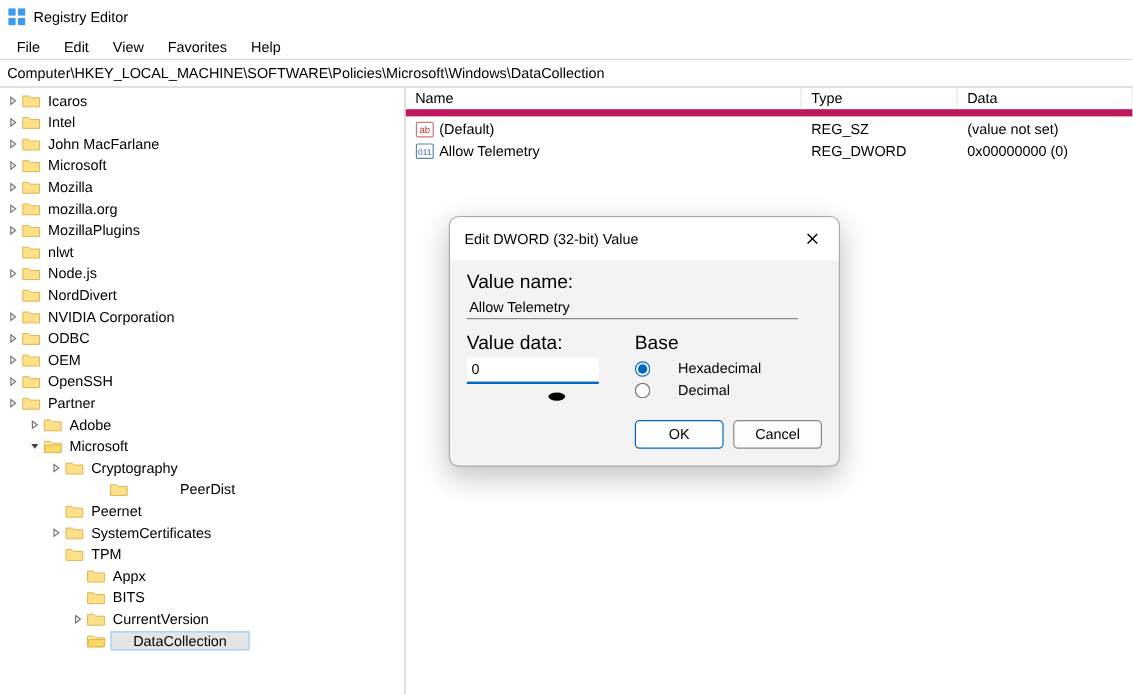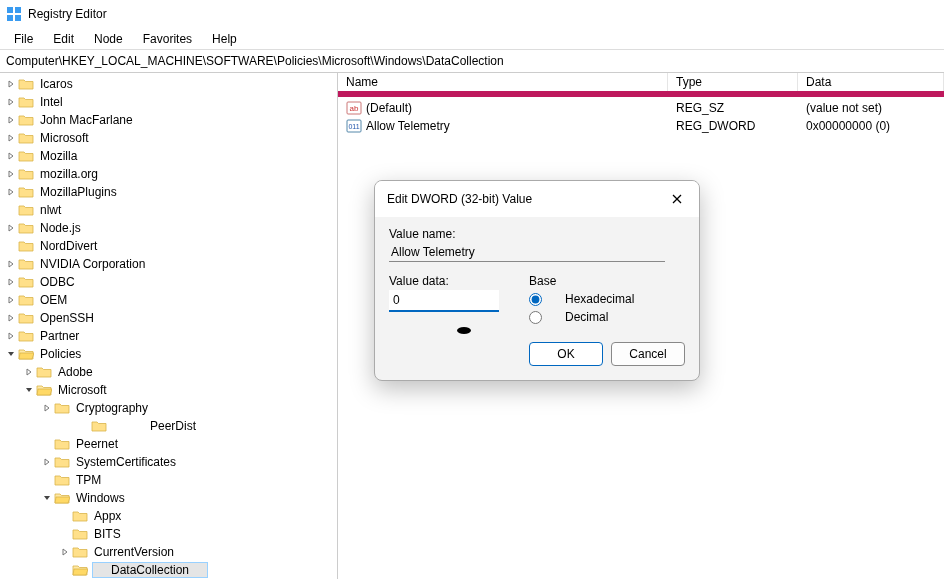--- a/index.html
+++ b/index.html
@@ -137,21 +137,21 @@
   .dialog-close {
     width: 20px; height: 20px;
     display: inline-flex;
     align-items: center; justify-content: center;
     cursor: default;
   }
   .dialog-body {
     padding: 10px 14px 6px 14px;
   }
   .dlg-label {
-    font-size: 12px;
+    font-size: 16px;
     margin-bottom: 2px;
   }
   .dlg-readonly {
     border: none;
     border-bottom: 1px solid #888;
     background: transparent;
     width: 276px;
     font-size: 12px;
     padding: 2px 2px;
     margin-bottom: 12px;
@@ -225,21 +225,21 @@
       <rect x="1" y="9" width="6" height="6" fill="#3a9bf0"></rect>
       <rect x="9" y="9" width="6" height="6" fill="#3a9bf0"></rect>
     </svg>
   </span>
   <span class="title">Registry Editor</span>
 </div>
 
 <div class="menubar">
   <span class="item">File</span>
   <span class="item">Edit</span>
-  <span class="item">Node</span>
+  <span class="item">View</span>
   <span class="item">Favorites</span>
   <span class="item">Help</span>
 </div>
 
 <div class="addressbar">Computer\HKEY_LOCAL_MACHINE\SOFTWARE\Policies\Microsoft\Windows\DataCollection</div>
 
 <div class="content">
   <div class="tree" id="tree">
       <div class="tree-node" style="padding-left: 4px;">
         <span class="arrow">
@@ -421,59 +421,45 @@
             <path d="M2 1 L6 4 L2 7 Z" fill="none" stroke="#777" stroke-width="1"></path>
           </svg>
         </span>
         <span class="folder">
           <svg viewBox="0 0 16 14" width="16" height="14">
             <path d="M1 3 L6 3 L7.5 4.5 L15 4.5 L15 12 L1 12 Z" fill="#ffe08a" stroke="#d9b44a" stroke-width="0.8"></path>
           </svg>
         </span>
         <span class="label">Partner</span>
       </div>
-      <div class="tree-node" style="padding-left: 4px;">
+      <div class="tree-node" style="padding-left: 22px;">
+        <span class="arrow">
+          <svg width="8" height="8" viewBox="0 0 8 8">
+            <path d="M2 1 L6 4 L2 7 Z" fill="none" stroke="#777" stroke-width="1"></path>
+          </svg>
+        </span>
+        <span class="folder">
+          <svg viewBox="0 0 16 14" width="16" height="14">
+            <path d="M1 3 L6 3 L7.5 4.5 L15 4.5 L15 12 L1 12 Z" fill="#ffe08a" stroke="#d9b44a" stroke-width="0.8"></path>
+          </svg>
+        </span>
+        <span class="label">Adobe</span>
+      </div>
+      <div class="tree-node" style="padding-left: 22px;">
         <span class="arrow">
           <svg width="8" height="8" viewBox="0 0 8 8">
             <path d="M1 2 L7 2 L4 6 Z" fill="#444"></path>
           </svg>
         </span>
         <span class="folder">
           <svg viewBox="0 0 16 14" width="16" height="14">
             <path d="M1 3 L6 3 L7.5 4.5 L15 4.5 L15 12 L1 12 Z" fill="#ffe9a6" stroke="#d9b44a" stroke-width="0.8"></path>
             <path d="M2 6 L16 6 L14 12 L1 12 Z" fill="#ffd966" stroke="#d9b44a" stroke-width="0.8"></path>
           </svg>
         </span>
-        <span class="label">Policies</span>
-      </div>
-      <div class="tree-node" style="padding-left: 22px;">
-        <span class="arrow">
-          <svg width="8" height="8" viewBox="0 0 8 8">
-            <path d="M2 1 L6 4 L2 7 Z" fill="none" stroke="#777" stroke-width="1"></path>
-          </svg>
-        </span>
-        <span class="folder">
-          <svg viewBox="0 0 16 14" width="16" height="14">
-            <path d="M1 3 L6 3 L7.5 4.5 L15 4.5 L15 12 L1 12 Z" fill="#ffe08a" stroke="#d9b44a" stroke-width="0.8"></path>
-          </svg>
-        </span>
-        <span class="label">Adobe</span>
-      </div>
-      <div class="tree-node" style="padding-left: 22px;">
-        <span class="arrow">
-          <svg width="8" height="8" viewBox="0 0 8 8">
-            <path d="M1 2 L7 2 L4 6 Z" fill="#444"></path>
-          </svg>
-        </span>
-        <span class="folder">
-          <svg viewBox="0 0 16 14" width="16" height="14">
-            <path d="M1 3 L6 3 L7.5 4.5 L15 4.5 L15 12 L1 12 Z" fill="#ffe9a6" stroke="#d9b44a" stroke-width="0.8"></path>
-            <path d="M2 6 L16 6 L14 12 L1 12 Z" fill="#ffd966" stroke="#d9b44a" stroke-width="0.8"></path>
-          </svg>
-        </span>
         <span class="label">Microsoft</span>
       </div>
       <div class="tree-node" style="padding-left: 40px;">
         <span class="arrow">
           <svg width="8" height="8" viewBox="0 0 8 8">
             <path d="M2 1 L6 4 L2 7 Z" fill="none" stroke="#777" stroke-width="1"></path>
           </svg>
         </span>
         <span class="folder">
           <svg viewBox="0 0 16 14" width="16" height="14">
@@ -514,34 +500,20 @@
         <span class="label">SystemCertificates</span>
       </div>
       <div class="tree-node" style="padding-left: 40px;">
         <span class="arrow none"></span>
         <span class="folder">
           <svg viewBox="0 0 16 14" width="16" height="14">
             <path d="M1 3 L6 3 L7.5 4.5 L15 4.5 L15 12 L1 12 Z" fill="#ffe08a" stroke="#d9b44a" stroke-width="0.8"></path>
           </svg>
         </span>
         <span class="label">TPM</span>
-      </div>
-      <div class="tree-node" style="padding-left: 40px;">
-        <span class="arrow">
-          <svg width="8" height="8" viewBox="0 0 8 8">
-            <path d="M1 2 L7 2 L4 6 Z" fill="#444"></path>
-          </svg>
-        </span>
-        <span class="folder">
-          <svg viewBox="0 0 16 14" width="16" height="14">
-            <path d="M1 3 L6 3 L7.5 4.5 L15 4.5 L15 12 L1 12 Z" fill="#ffe9a6" stroke="#d9b44a" stroke-width="0.8"></path>
-            <path d="M2 6 L16 6 L14 12 L1 12 Z" fill="#ffd966" stroke="#d9b44a" stroke-width="0.8"></path>
-          </svg>
-        </span>
-        <span class="label">Windows</span>
       </div>
       <div class="tree-node" style="padding-left: 58px;">
         <span class="arrow none"></span>
         <span class="folder">
           <svg viewBox="0 0 16 14" width="16" height="14">
             <path d="M1 3 L6 3 L7.5 4.5 L15 4.5 L15 12 L1 12 Z" fill="#ffe08a" stroke="#d9b44a" stroke-width="0.8"></path>
           </svg>
         </span>
         <span class="label">Appx</span>
       </div>

